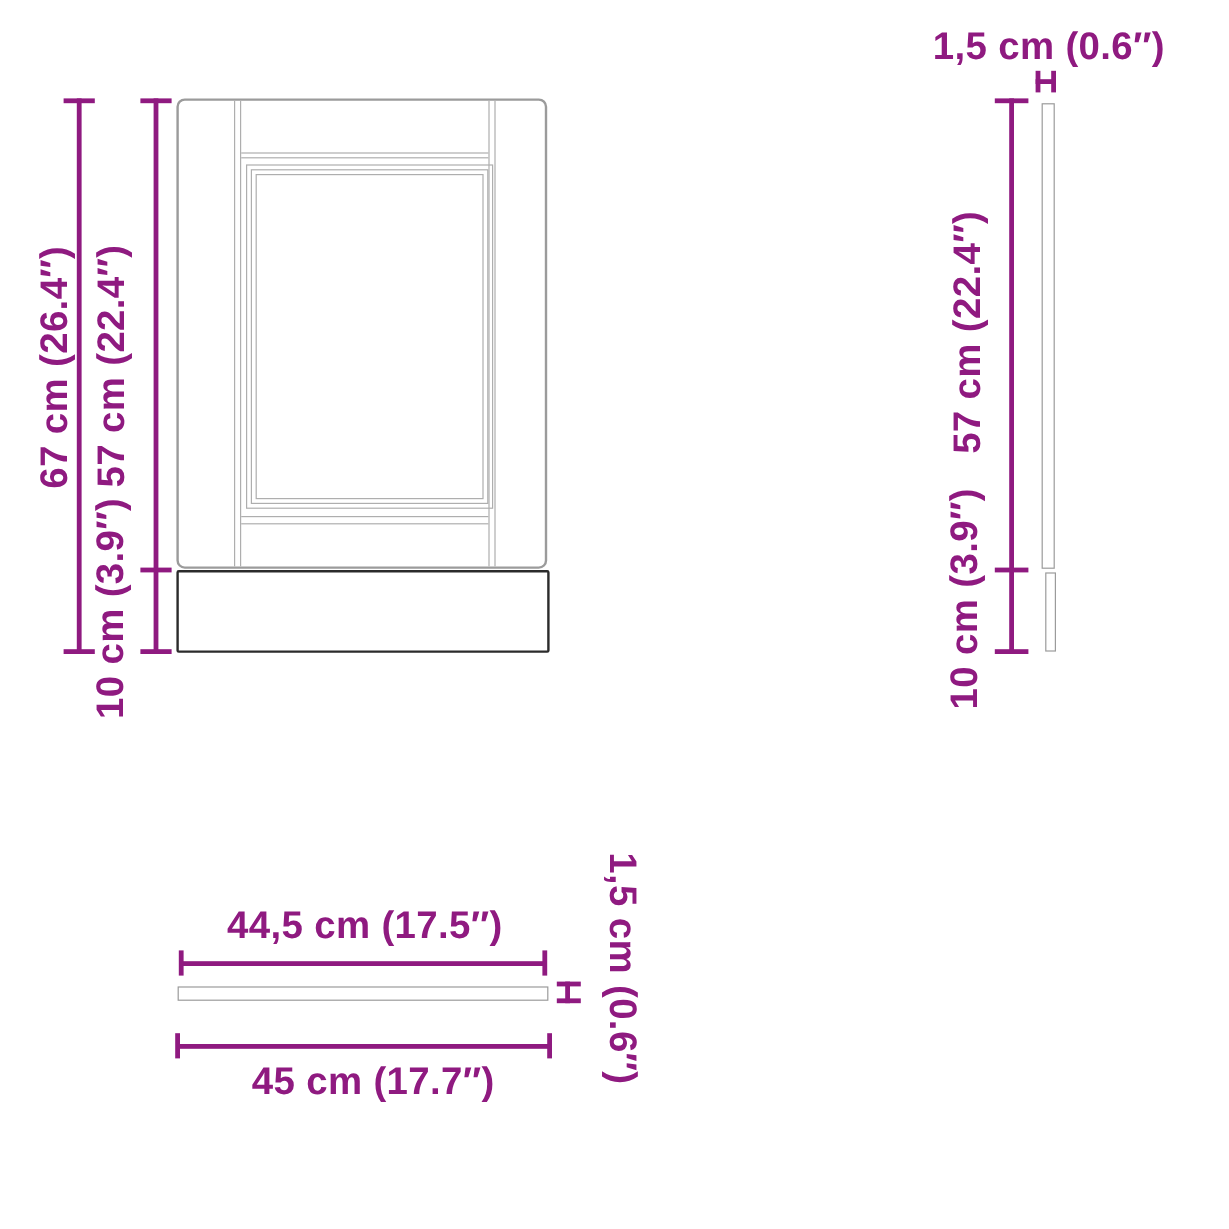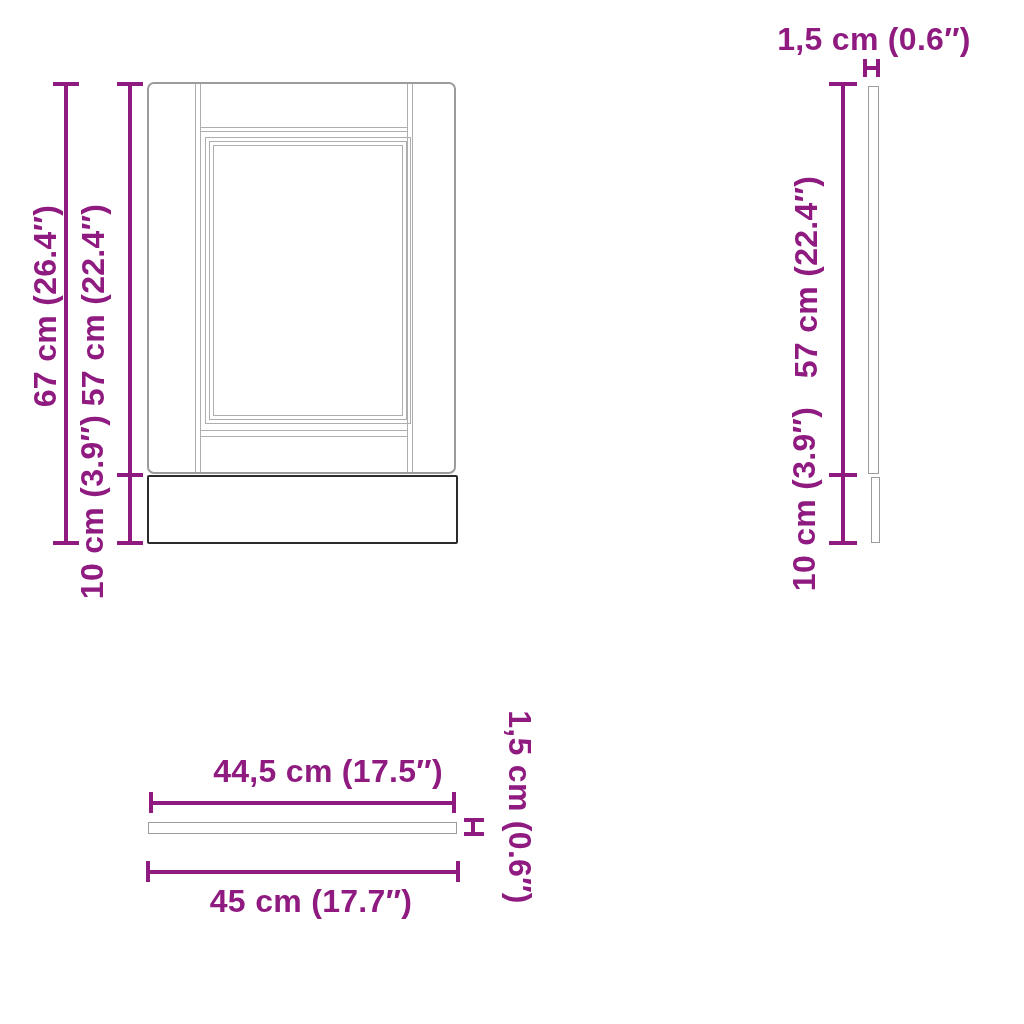--- a/index.html
+++ b/index.html
@@ -114,21 +114,21 @@
     <div class="pline" style="left:829px; top:82px; width:28px; height:4px;"></div>
     <div class="pline" style="left:829px; top:473px; width:28px; height:4px;"></div>
     <div class="pline" style="left:829px; top:541px; width:28px; height:4px;"></div>
 
     <div class="label ccw" style="left:806px; top:277px;">57 cm (22.4″)</div>
     <div class="label ccw" style="left:804px; top:499px;">10 cm (3.9″)</div>
   </div>
 
   <div>
 
-    <div class="label" style="left:328px; top:771px;">44,5 cm (17.5″)</div>
+    <div class="label" style="left:304px; top:771px;">44,5 cm (17.5″)</div>
     <div class="pline" style="left:151px; top:801px; width:303px; height:4px;"></div>
     <div class="pline" style="left:149px; top:792px; width:4px; height:21px;"></div>
     <div class="pline" style="left:452px; top:792px; width:4px; height:21px;"></div>
 
     <div class="thinbox" style="left:148px; top:822px; width:309px; height:12px;"></div>
 
     <div>
       <div class="pline" style="left:464px; top:818px; width:20px; height:4px;"></div>
       <div class="pline" style="left:464px; top:832px; width:20px; height:4px;"></div>
       <div class="pline" style="left:471px; top:818px; width:4px; height:18px;"></div>

